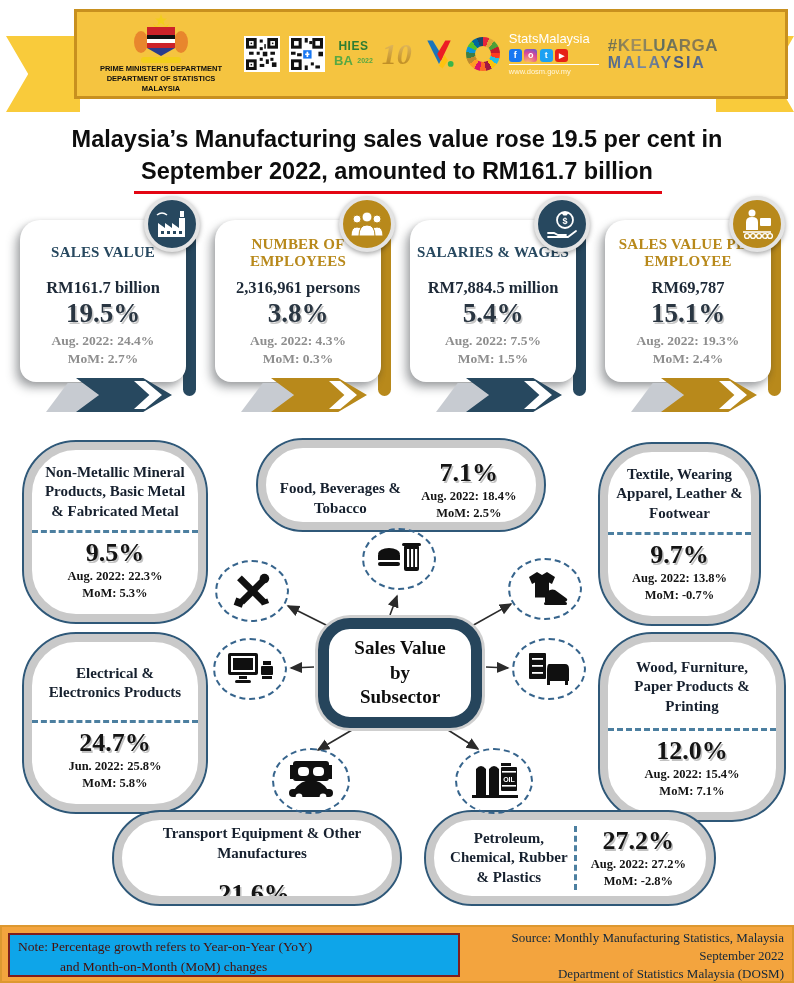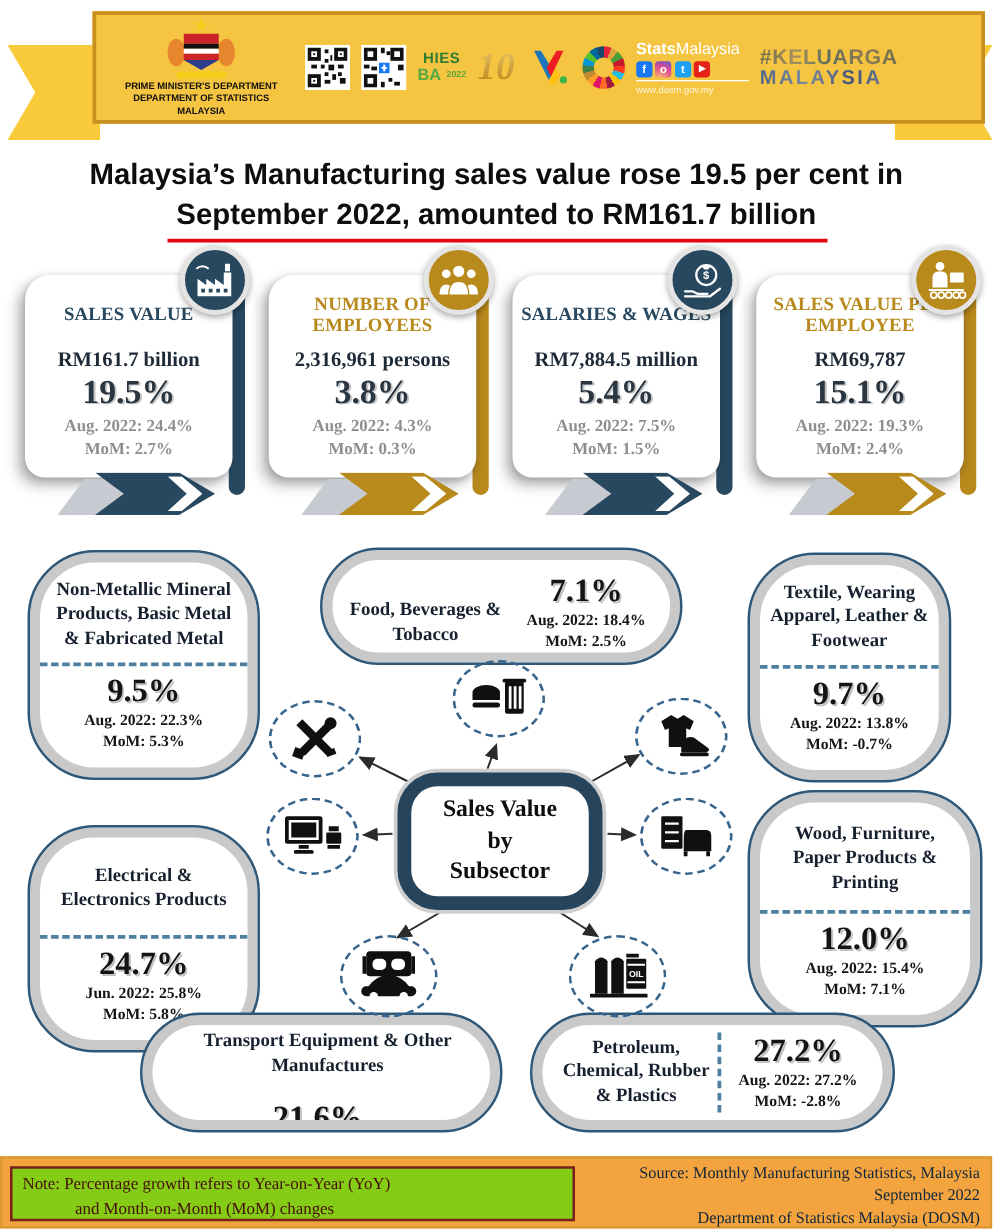--- a/index.html
+++ b/index.html
@@ -20,21 +20,21 @@
   .hies .l1 { color:#2E7D32; font-weight:bold; font-size:12px; letter-spacing:.5px; display:block; }
   .hies .l2 { color:#57A843; font-weight:bold; font-size:13px; }
   .hies .yr { color:#57A843; font-weight:bold; font-size:7px; vertical-align:middle; }
   .ten { font-family:"Liberation Serif", serif; font-style:italic; font-weight:bold; font-size:30px; line-height:1;
          background:linear-gradient(180deg,#E8C169,#B88417); -webkit-background-clip:text; background-clip:text; color:transparent; flex:0 0 auto; }
   .sdg { width:34px; height:34px; border-radius:50%; position:relative; flex:0 0 auto;
          background:conic-gradient(#E5243B 0 21deg,#DDA63A 0 42deg,#4C9F38 0 64deg,#C5192D 0 85deg,#FF3A21 0 106deg,#26BDE2 0 127deg,#FCC30B 0 148deg,#A21942 0 170deg,#FD6925 0 191deg,#DD1367 0 212deg,#FD9D24 0 233deg,#BF8B2E 0 254deg,#3F7E44 0 276deg,#0A97D9 0 297deg,#56C02B 0 318deg,#00689D 0 339deg,#19486A 0 360deg); }
   .sdg::after { content:""; position:absolute; left:9px; top:9px; width:16px; height:16px; border-radius:50%; background:#F5C440; }
   .statsblock { color:#fff; font-family:"Liberation Sans", sans-serif; flex:0 0 auto; width:90px; }
   .brand { font-size:13px; line-height:1.1; white-space:nowrap; }
-  .brand .bold { font-weight:bold; }
+  .brand .bold { font-weight:normal; }
   .socials { display:flex; gap:2.5px; margin:3px 0 2px; }
   .social { width:13px; height:13px; border-radius:3px; color:#fff; font-size:9px; font-weight:bold;
             display:flex; align-items:center; justify-content:center; line-height:1; }
   .s-fb { background:#1877F2; } .s-ig { background:radial-gradient(circle at 30% 110%, #fdc468, #df4996 60%, #4f5bd5); }
   .s-tw { background:#1DA1F2; } .s-yt { background:#E62117; font-size:7px; }
   .site { font-size:7.5px; border-top:1px solid #fff; padding-top:1.5px; color:#FFF6DC; }
   .keluarga { font-family:"Liberation Sans", sans-serif; font-weight:bold; text-align:left; line-height:1.05; flex:0 0 auto; }
   .k1 { display:block; font-size:17px; letter-spacing:.5px;
         background:linear-gradient(90deg,#6e6e50,#a3905e,#5e6e5e,#8d7b52,#6e6e50); -webkit-background-clip:text; background-clip:text; color:transparent; }
   .k2 { display:block; font-size:16px; letter-spacing:2px;
@@ -83,21 +83,21 @@
   .bv-stats { padding:5px 2px 12px; }
   .bh-name { flex:1.02; display:flex; align-items:center; justify-content:center; padding:4px 2px 4px 12px; }
   .dash-v { border-left:3.5px dashed #4C7FA0; margin:6px 0; }
   .bh-stats { flex:1; display:flex; flex-direction:column; align-items:center; justify-content:center; padding-right:6px; }
   .b-name { font-size:15px; font-weight:bold; color:#16202E; line-height:1.3; }
   .b-pct { font-size:26px; font-weight:bold; color:#141414; line-height:1.15; text-shadow:1.5px 1.5px 0 #C2C2C2; }
   .b-sub { font-size:12.5px; font-weight:bold; color:#141414; line-height:1.35; }
   #b-nonmetal   { left:24px;  top:442px; width:182px; height:180px; }
   #b-food       { left:258px; top:440px; width:286px; height:90px;align-items:flex-end;  }
   #b-textile    { left:600px; top:444px; width:159px; height:180px; }
-  #b-electrical { left:24px;  top:634px; width:182px; height:178px;margin-top:28px; }
+  #b-electrical { left:24px;  top:634px; width:182px; height:178px; }
   #b-wood       { left:600px; top:634px; width:184px; height:186px; }
   #b-transport  { left:114px; top:812px; width:286px; height:92px;flex-direction:column;  }
   #b-petroleum  { left:426px; top:812px; width:288px; height:92px;  }
 
   #hub { position:absolute; left:318px; top:618px; width:164px; height:110px; background:#fff;
          border:11px solid #26455C; border-radius:32px; box-shadow:0 0 0 3px #CFCFCF; z-index:2;
          display:flex; flex-direction:column; align-items:center; justify-content:center;
          font-size:19px; font-weight:bold; color:#0E0E0E; line-height:1.3; text-align:center; }
 
   .icirc { position:absolute; width:74px; height:62px; border:2.5px dashed #36648C; border-radius:50%;
@@ -108,21 +108,21 @@
   #i-electronics { left:213px; top:638px; }
   #i-furniture   { left:512px; top:638px; }
   #i-transport   { left:272px; top:748px; width:78px; height:66px; }
   #i-petroleum   { left:455px; top:748px; width:78px; height:66px; }
   .icirc svg { display:block; }
 
   #arrows { position:absolute; left:0; top:0; z-index:1; pointer-events:none; }
 
   
   #footer-band { position:absolute; left:0; top:925px; width:794px; height:58px; background:#F3A43E; border:2px solid #DD9830; }
-  #note-box { position:absolute; left:8px; top:933px; width:452px; height:44px; background:#84cc16;
+  #note-box { position:absolute; left:8px; top:933px; width:452px; height:44px; background:#0ea5e9;
               border:2px solid #7E1E1E; color:#470F08; font-size:13.5px; line-height:1.5; padding:2px 8px; }
   #note-box .n2 { padding-left:42px; }
   #source { position:absolute; right:10px; top:929px; width:370px; text-align:right; font-size:13px;
             color:#10263C; line-height:1.38; }
 </style>
 </head>
 <body>
 
 <div id="page">
 

